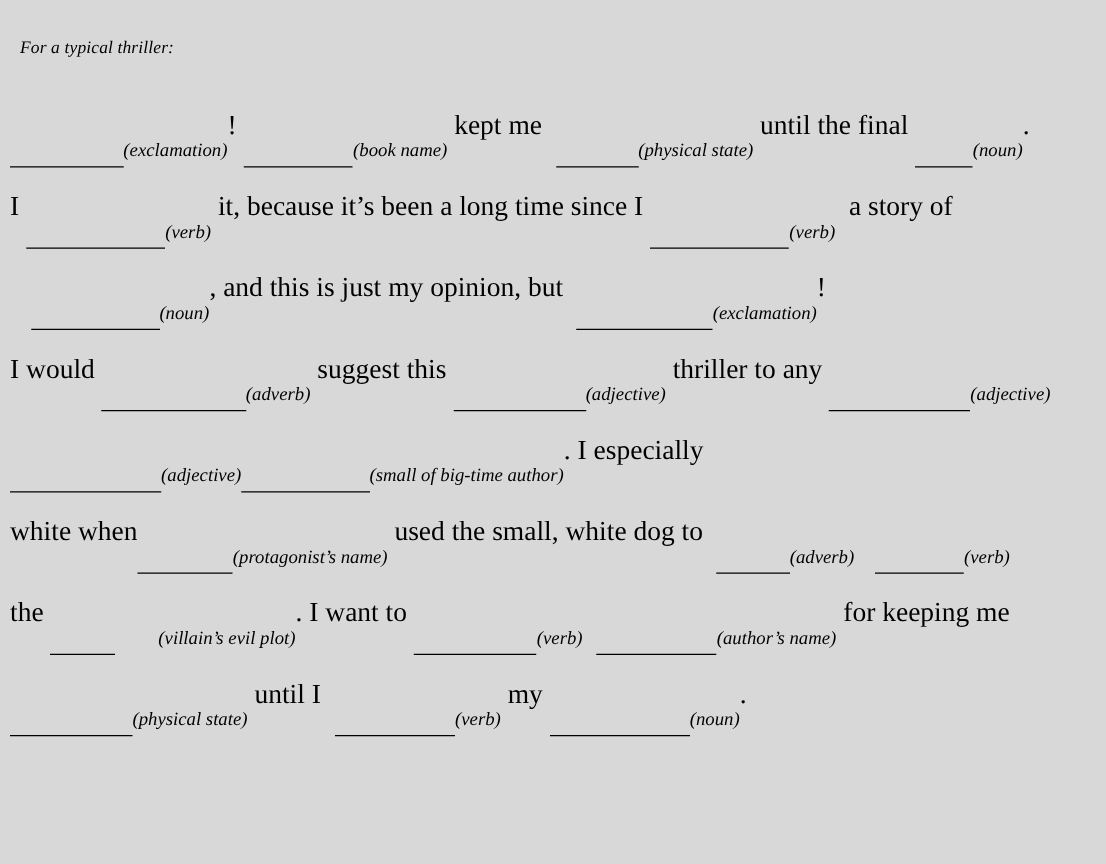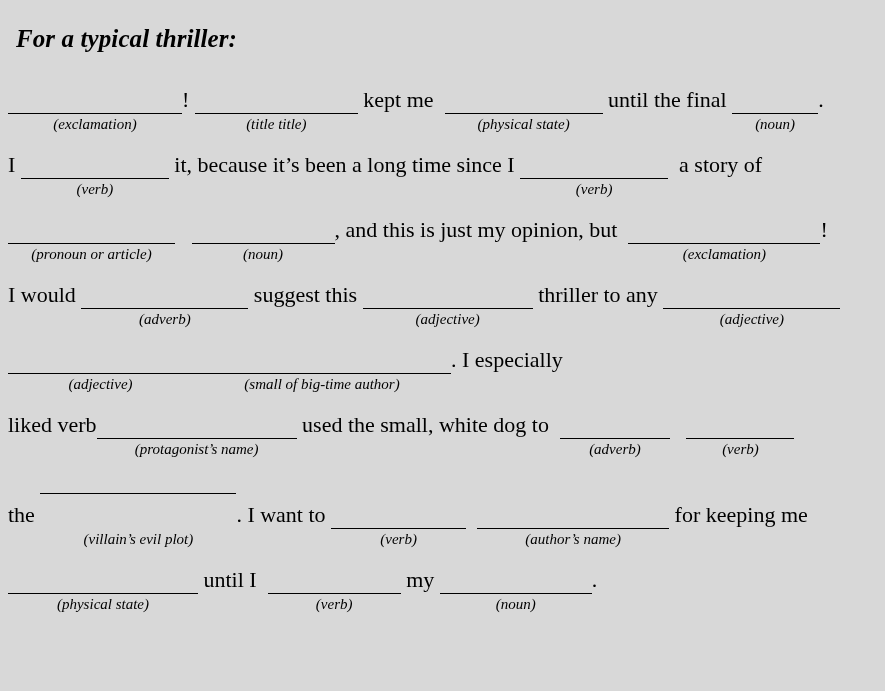--- a/index.html
+++ b/index.html
@@ -16,43 +16,43 @@
     overflow: hidden;
   }
   #worksheet {
     position: relative;
     width: 885px;
     height: 691px;
     box-sizing: border-box;
     padding: 26px 10px 0 8px;
   }
   .heading {
-    font-weight: bold;
+    font-weight: normal;
     font-style: italic;
-    font-size: 25px;
+    font-size: 14px;
     line-height: 26px;
     margin: 0 0 26px 8px;
     letter-spacing: 0.1px;
   }
   .story-line {
     display: flex;
     align-items: flex-end;
     flex-wrap: nowrap;
     margin-bottom: 9px;
     min-height: 56px;
   }
   .seg-text {
     font-size: 22px;
     line-height: 27px;
     white-space: pre;
     padding-bottom: 21px;
   }
   .seg-blank {
     display: inline-flex;
-    flex-direction: column;
+    flex-direction: row;
     align-items: center;
     justify-content: flex-end;
   }
   .blank-rule {
     border-bottom: 1.6px solid #000000;
     height: 25px;
     width: 100%;
   }
   .blank-hint {
     font-style: italic;
@@ -69,21 +69,21 @@
   <div class="heading">For a typical thriller:</div>
   <div id="story-body">
       <div class="story-line">
         <span class="seg-blank" style="width: 174px;">
           <span class="blank-rule"></span>
           <span class="blank-hint">(exclamation)</span>
         </span>
         <span class="seg-text">! </span>
         <span class="seg-blank" style="width: 163px;">
           <span class="blank-rule"></span>
-          <span class="blank-hint">(title title)</span>
+          <span class="blank-hint">(book name)</span>
         </span>
         <span class="seg-text"> kept me  </span>
         <span class="seg-blank" style="width: 158px;">
           <span class="blank-rule"></span>
           <span class="blank-hint">(physical state)</span>
         </span>
         <span class="seg-text"> until the final </span>
         <span class="seg-blank" style="width: 86px;">
           <span class="blank-rule"></span>
           <span class="blank-hint">(noun)</span>
@@ -97,24 +97,20 @@
           <span class="blank-hint">(verb)</span>
         </span>
         <span class="seg-text"> it, because it’s been a long time since I </span>
         <span class="seg-blank" style="width: 148px;">
           <span class="blank-rule"></span>
           <span class="blank-hint">(verb)</span>
         </span>
         <span class="seg-text">  a story of</span>
       </div>
       <div class="story-line">
-        <span class="seg-blank" style="width: 167px;">
-          <span class="blank-rule"></span>
-          <span class="blank-hint">(pronoun or article)</span>
-        </span>
         <span class="seg-text">   </span>
         <span class="seg-blank" style="width: 143px;">
           <span class="blank-rule"></span>
           <span class="blank-hint">(noun)</span>
         </span>
         <span class="seg-text">, and this is just my opinion, but  </span>
         <span class="seg-blank" style="width: 192px;">
           <span class="blank-rule"></span>
           <span class="blank-hint">(exclamation)</span>
         </span>
@@ -142,21 +138,21 @@
           <span class="blank-rule"></span>
           <span class="blank-hint">(adjective)</span>
         </span>
         <span class="seg-blank" style="width: 258px;">
           <span class="blank-rule"></span>
           <span class="blank-hint">(small of big-time author)</span>
         </span>
         <span class="seg-text">. I especially</span>
       </div>
       <div class="story-line">
-        <span class="seg-text">liked verb</span>
+        <span class="seg-text">white when</span>
         <span class="seg-blank" style="width: 200px;">
           <span class="blank-rule"></span>
           <span class="blank-hint">(protagonist’s name)</span>
         </span>
         <span class="seg-text"> used the small, white dog to  </span>
         <span class="seg-blank" style="width: 110px;">
           <span class="blank-rule"></span>
           <span class="blank-hint">(adverb)</span>
         </span>
         <span class="seg-text">   </span>

